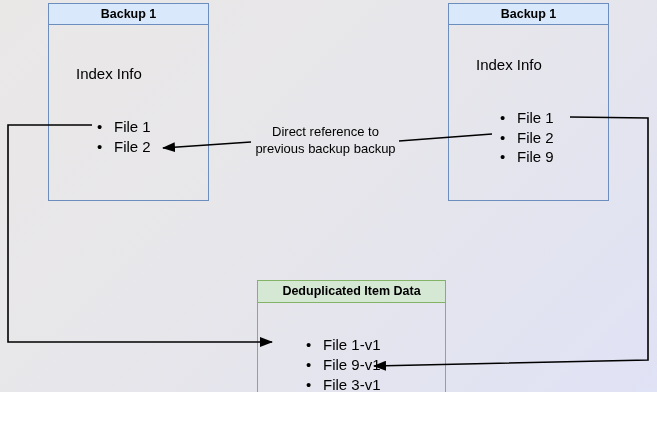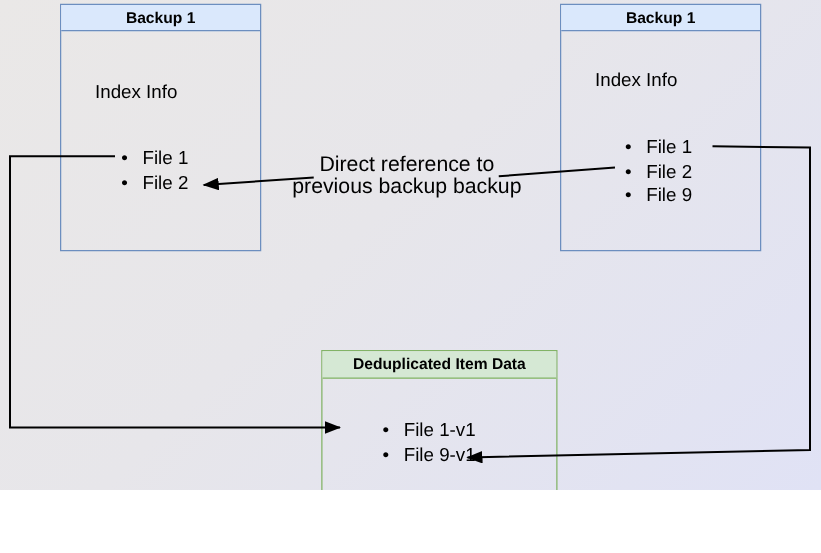--- a/index.html
+++ b/index.html
@@ -80,21 +80,21 @@
   #backup1-label{left:27px;top:60px;}
   #backup2-label{left:27px;top:51px;}
   #backup1-list{left:48px;top:113px;}
   #backup2-list{left:51px;top:104px;}
   #dedup-list{left:48px;top:54px;}
   .edge-label{
     position:absolute;
     left:233px;top:124px;
     width:185px;
     text-align:center;
-    font-size:17px;
+    font-size:13px;
     line-height:16.5px;
     z-index:6;
   }
 </style>
 </head>
 <body>
 
 <div class="canvas">
 
   <svg class="connectors" viewBox="0 0 657 442" xmlns="http://www.w3.org/2000/svg">
@@ -130,20 +130,21 @@
       <li>File 2</li>
       <li>File 9</li>
     </ul>
   </div>
 
   <div class="node green" id="dedup">
     <div class="node-header">Deduplicated Item Data</div>
     <ul class="file-list d-list" id="dedup-list">
       <li>File 1-v1</li>
       <li>File 9-v1</li>
+      <li>File 3-v1</li>
     </ul>
   </div>
 
   <div class="edge-label">
     <div>Direct reference to</div>
     <div>previous backup backup</div>
   </div>
 
 </div>
 

